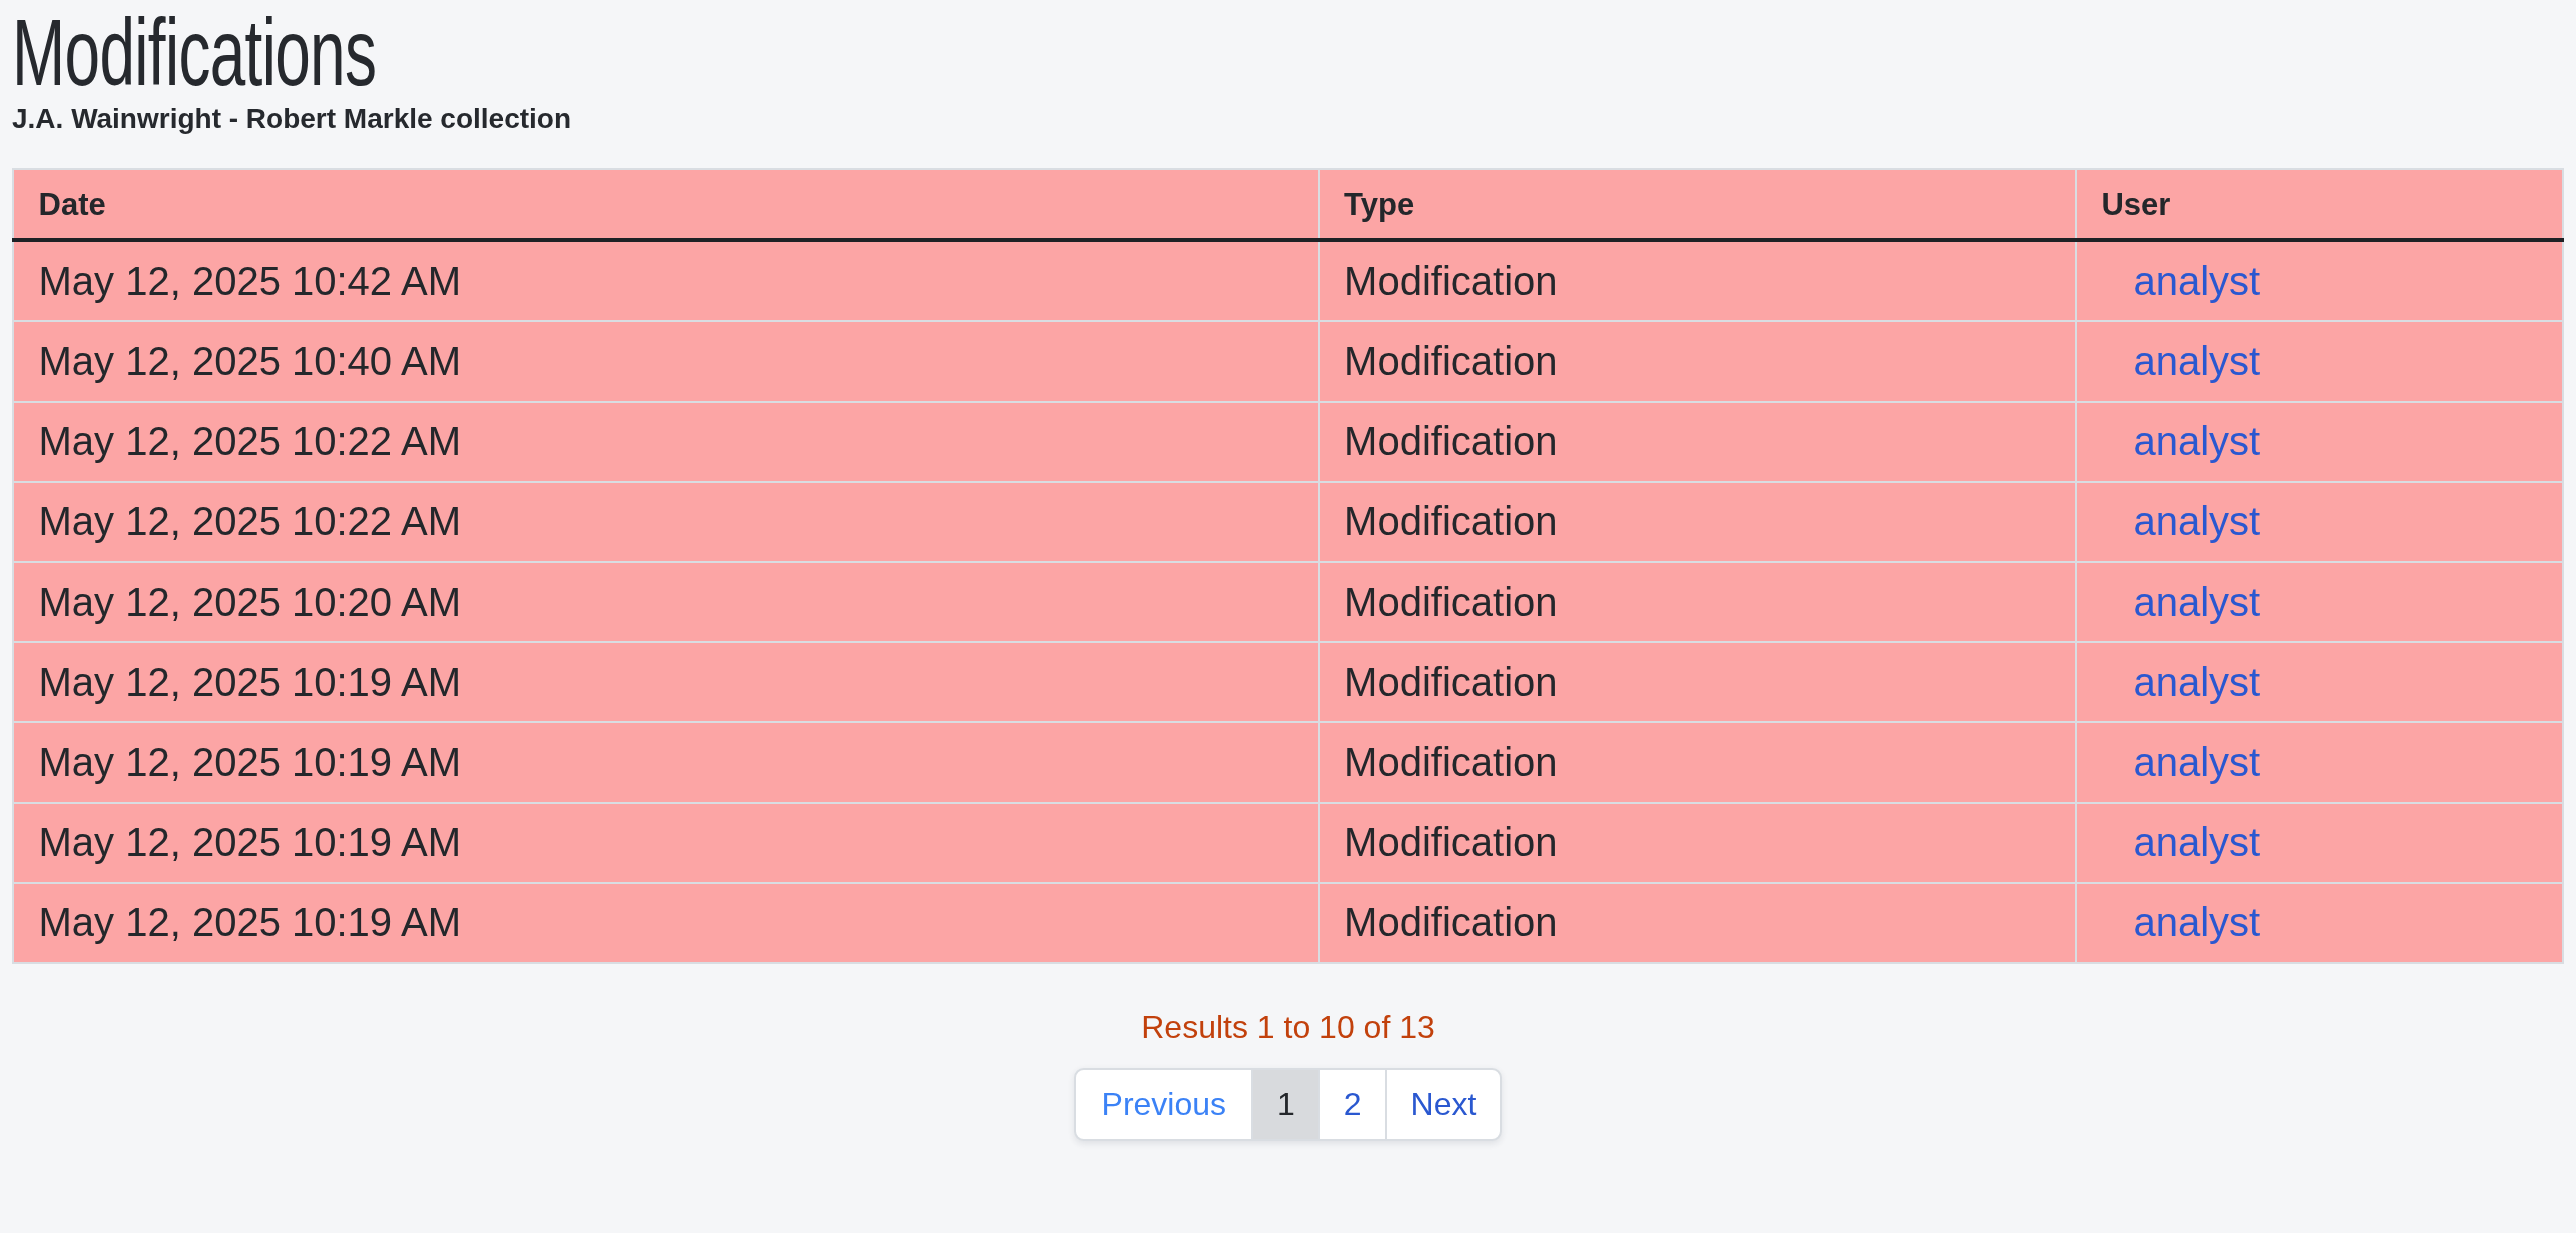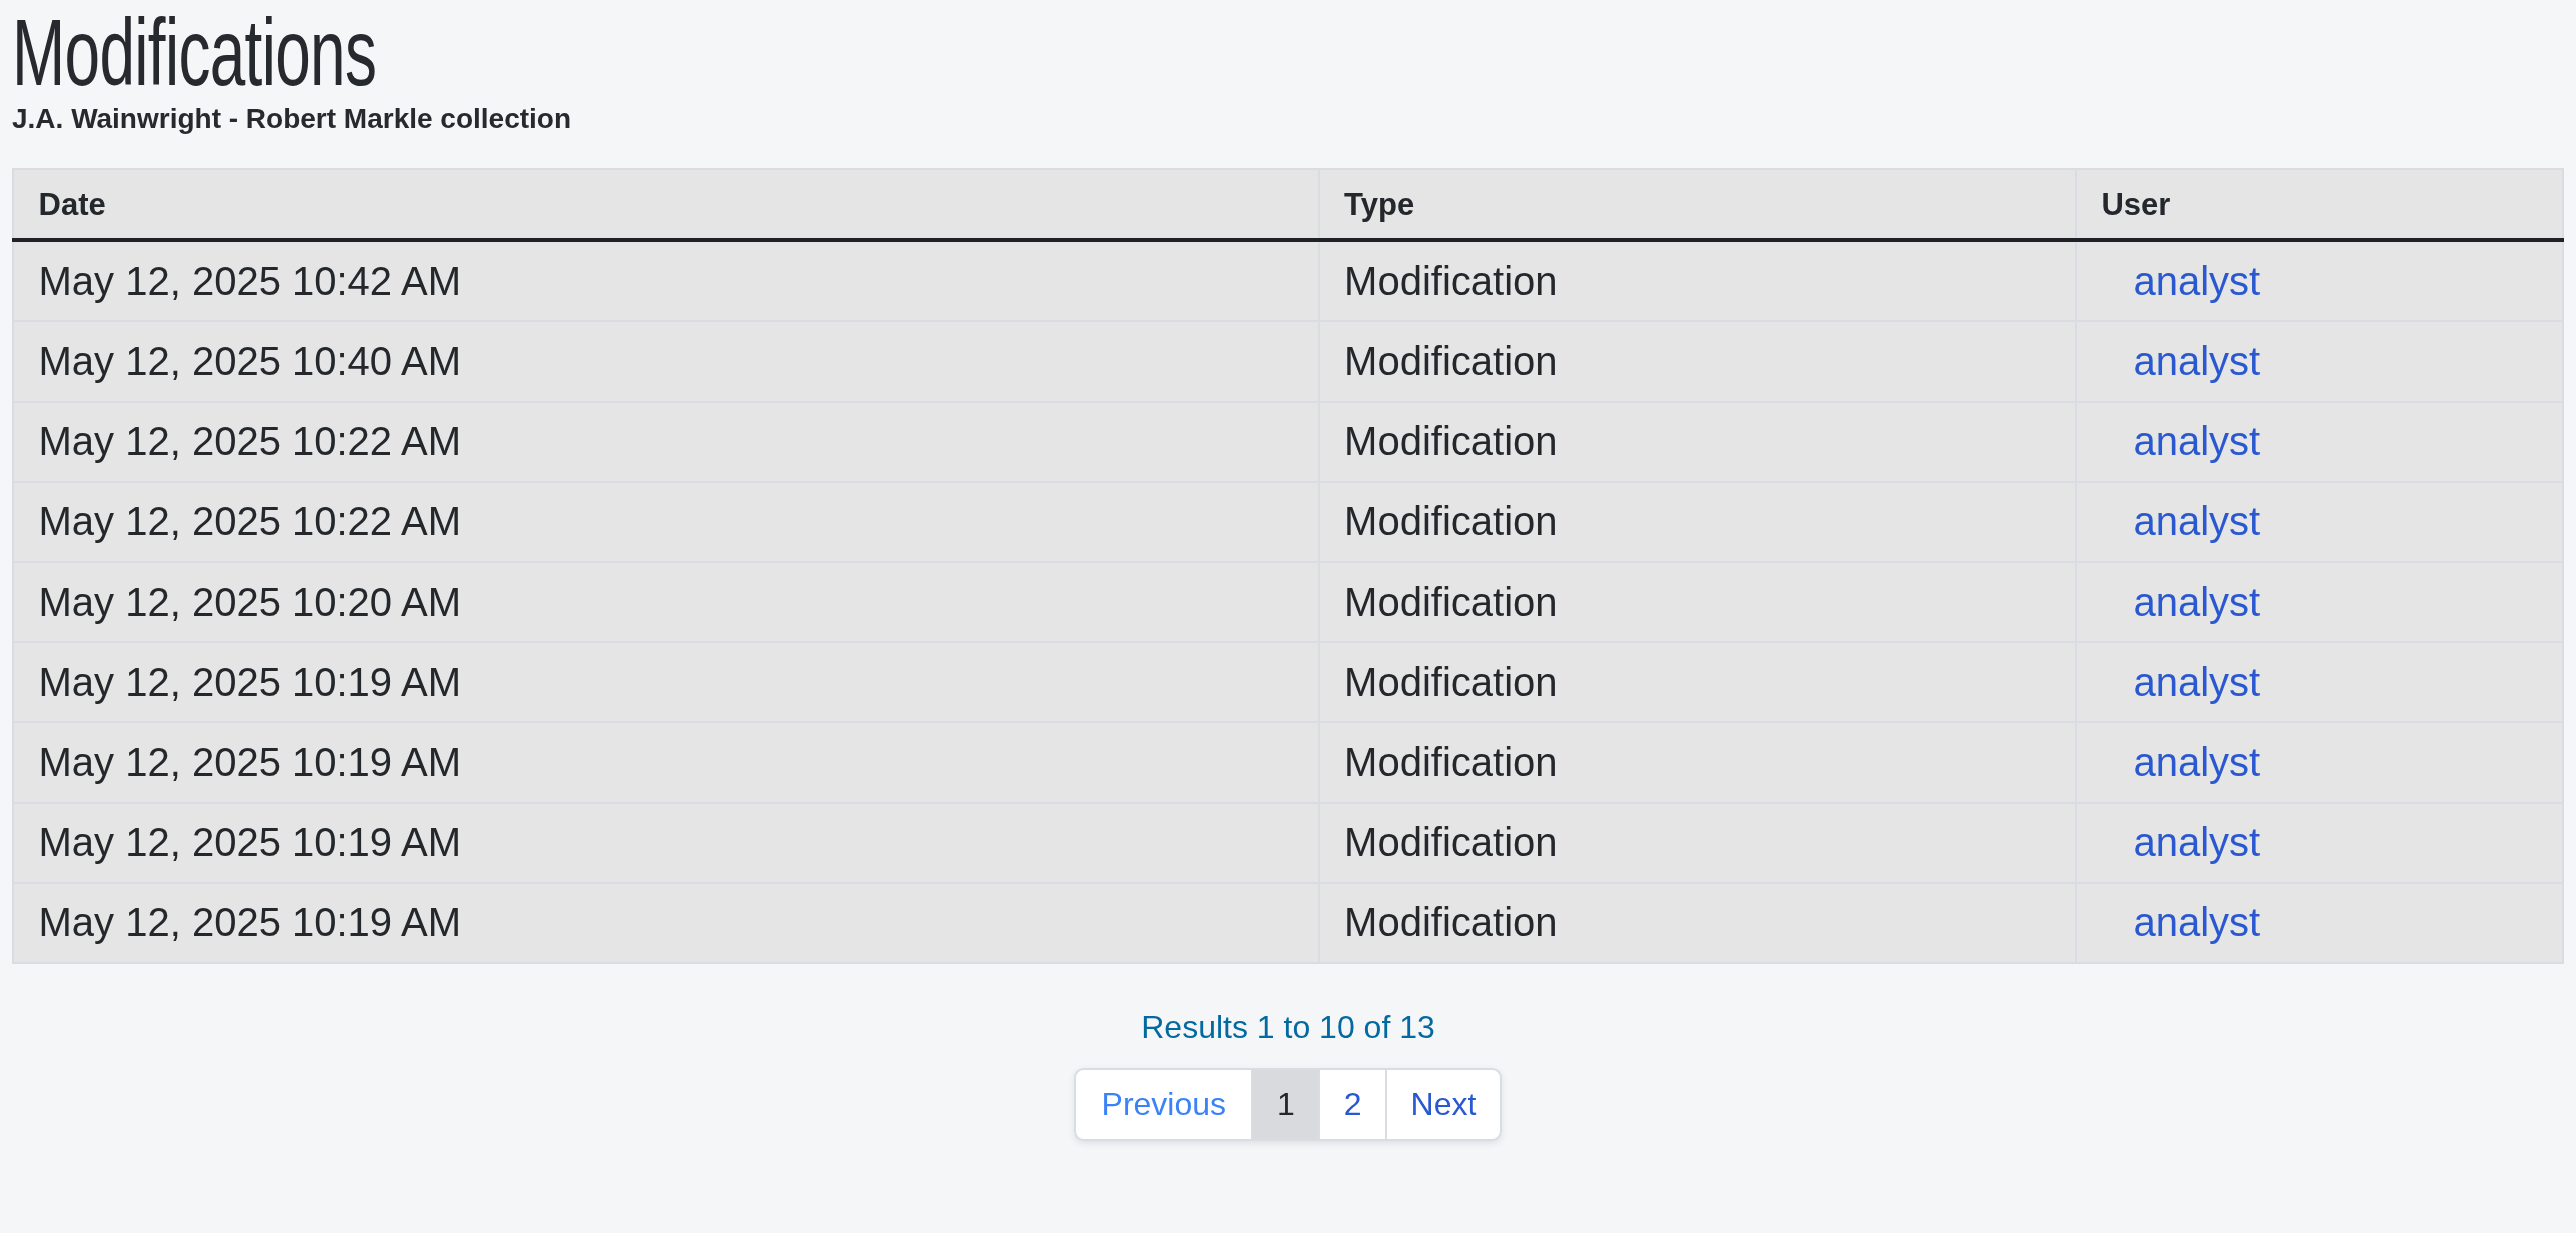--- a/index.html
+++ b/index.html
@@ -30,21 +30,21 @@
     margin: 2px 0 32px 0;
     font-size: 28px;
     line-height: 34px;
     color: #26292e;
     font-weight: bold;
   }
 
   table.mods-table {
     width: 100%;
     border-collapse: collapse;
-    background: #e5e5e5;
+    background: #fca5a5;
     table-layout: fixed;
   }
   .col-date { width: 51.2%; }
   .col-type { width: 29.7%; }
   .col-user { width: 19.1%; }
 
   table.mods-table th,
   table.mods-table td {
     border: 2px solid #d9dde2;
     text-align: left;
@@ -67,21 +67,21 @@
     text-decoration: none;
     cursor: pointer;
     margin-left: 32px;
   }
 
   .results-line {
     margin-top: 44px;
     text-align: center;
     font-size: 32px;
     line-height: 39px;
-    color: #0369a1;
+    color: #c2410c;
   }
 
   .pagination-wrap {
     margin-top: 21.5px;
     text-align: center;
   }
   nav.pagination {
     display: inline-flex;
     background: #ffffff;
     border: 2px solid #d9dde2;

